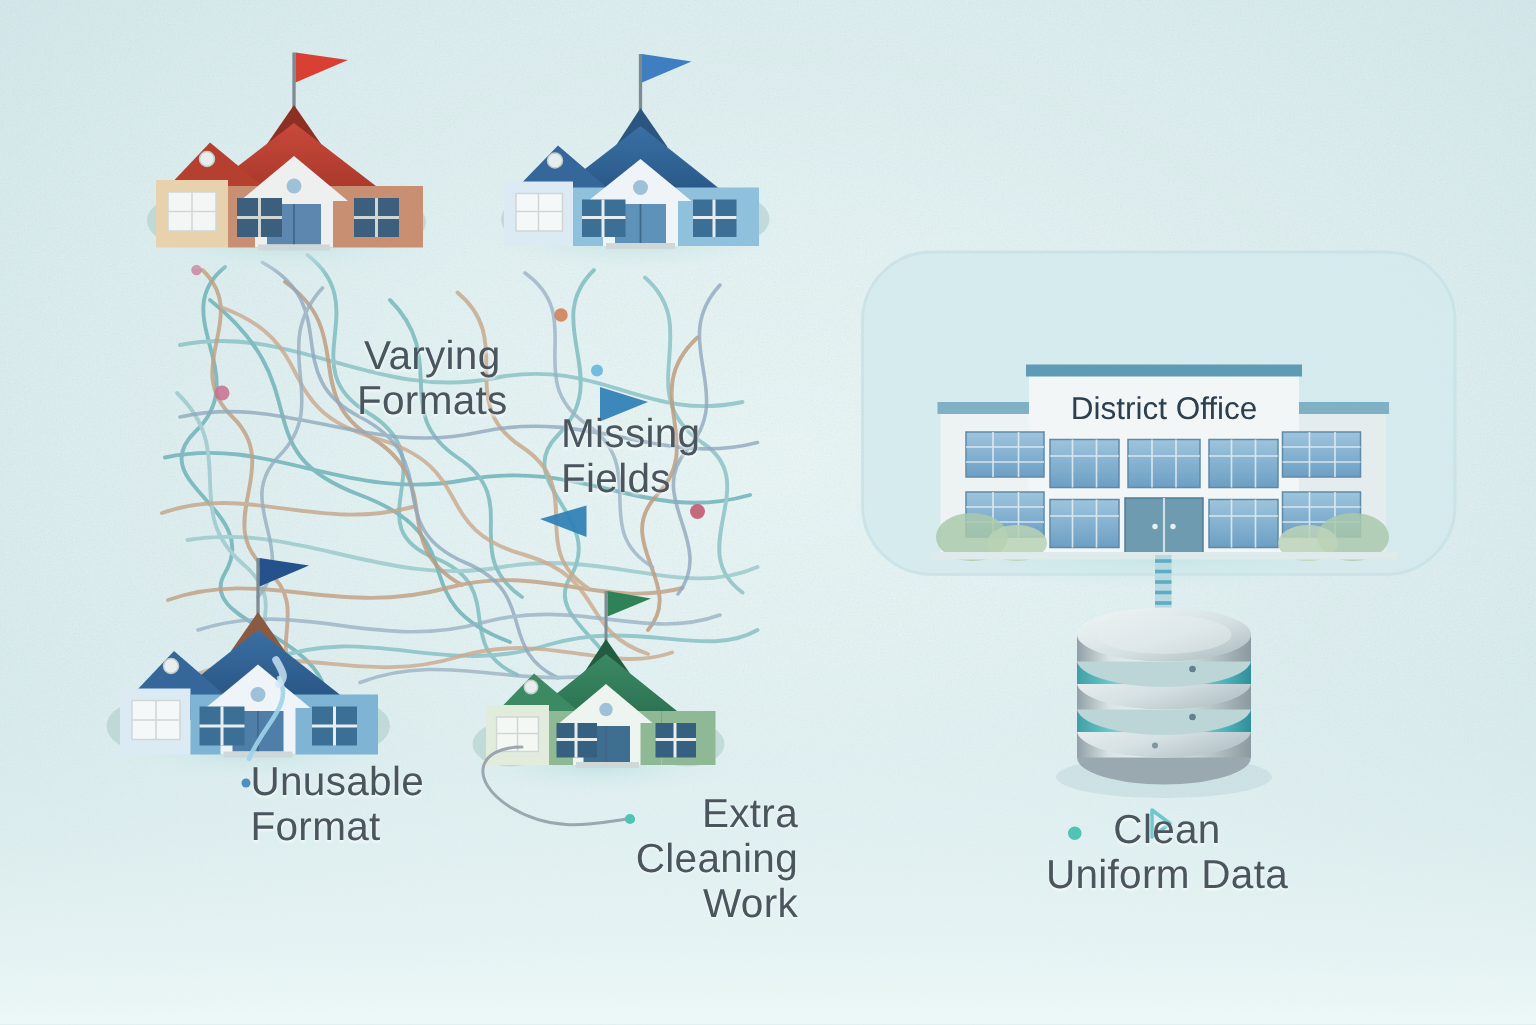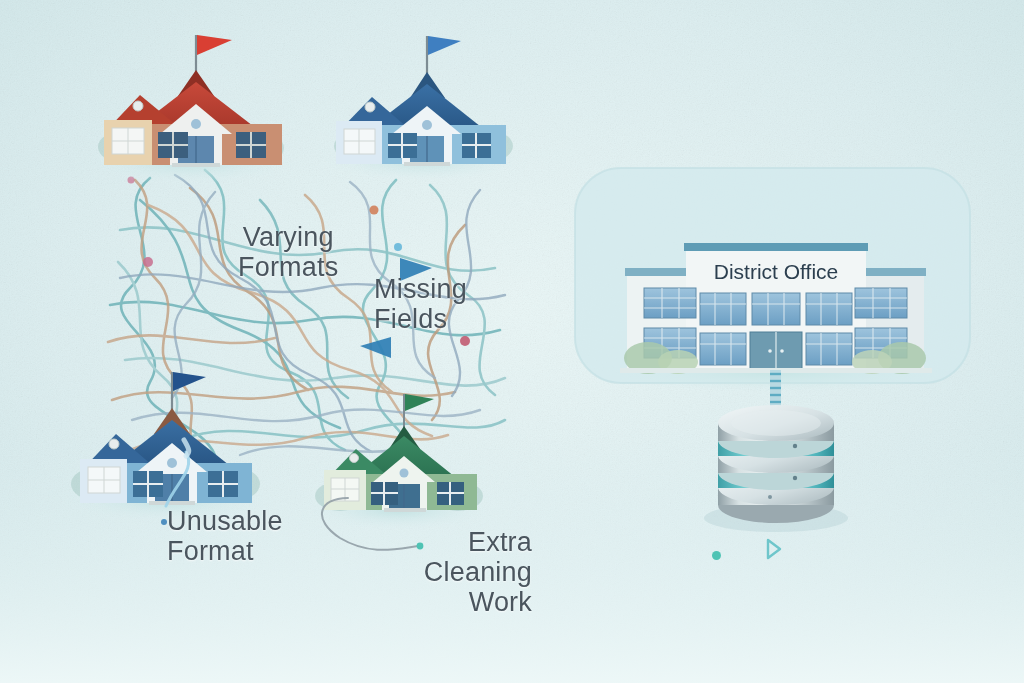--- a/index.html
+++ b/index.html
@@ -464,14 +464,16 @@
 
   <div class="label label-varying">Varying
 Formats</div>
   <div class="label label-unusable">Unusable
 Format</div>
   <div class="label label-missing">Missing
 Fields</div>
   <div class="label label-extra">Extra
 Cleaning
 Work</div>
+  <div class="label label-clean">Clean
+Uniform Data</div>
 
 </div>
 
 </body></html>

